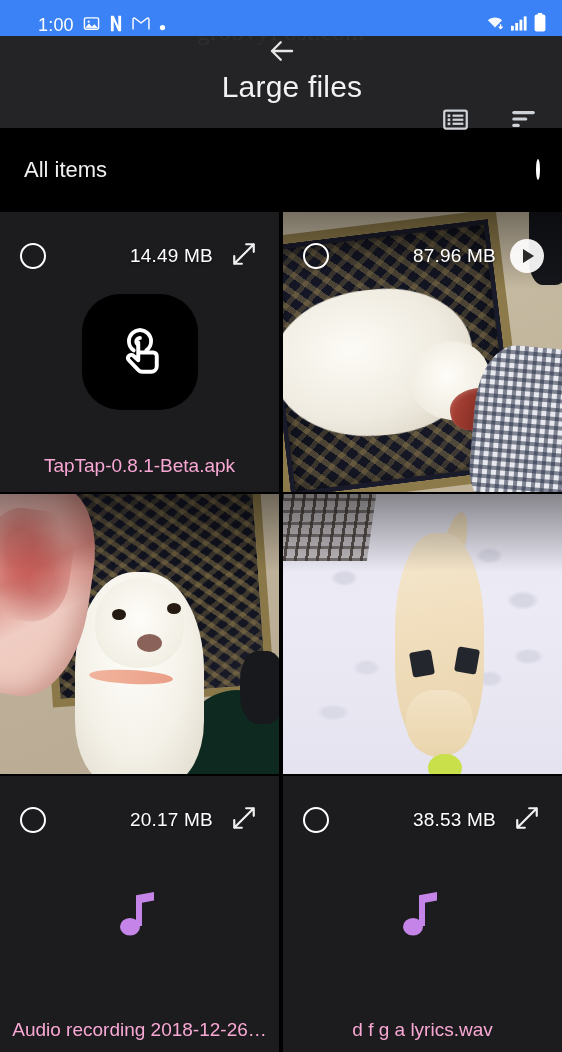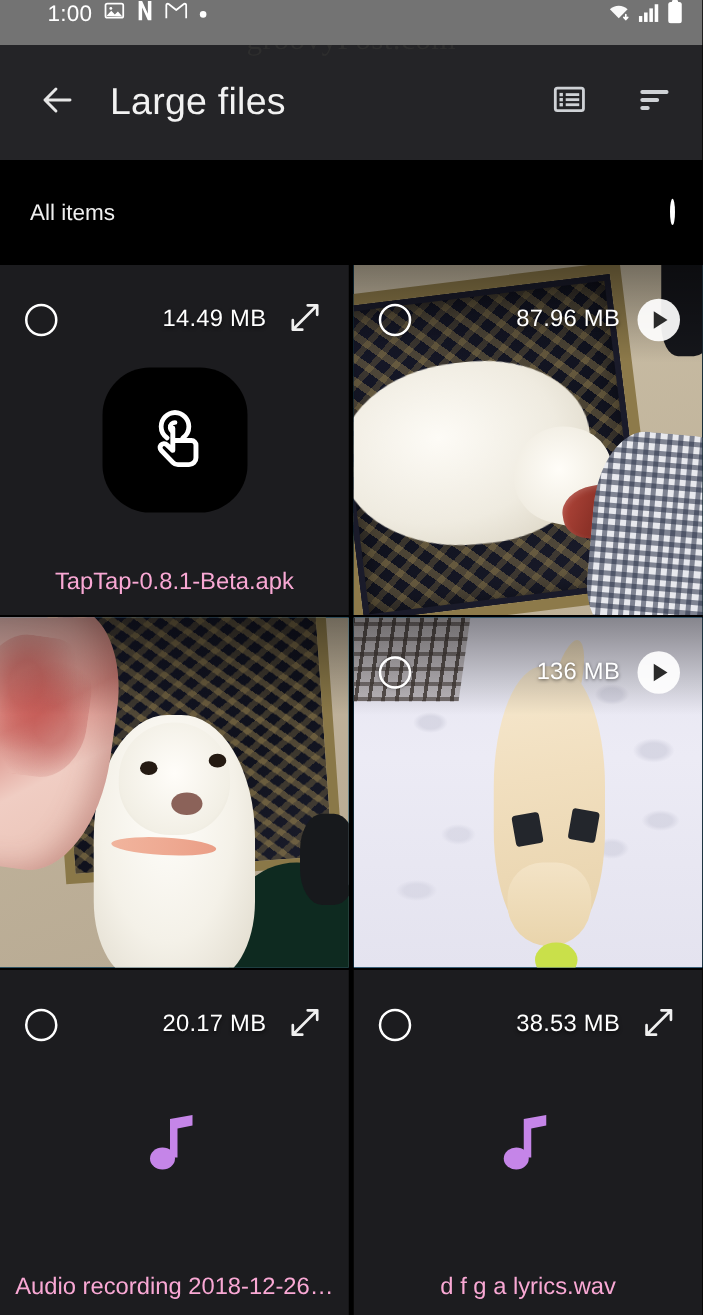--- a/index.html
+++ b/index.html
@@ -8,22 +8,22 @@
     background: #000;
     font-family: "Liberation Sans", sans-serif;
     overflow: hidden;
   }
   .phone { position: relative; width: 562px; height: 1052px; background: #0d0d0d; }
 
   
   .statusbar {
     position: relative;
     height: 36px;
-    background: #737373;
-    display: flex; align-items: flex-start;
+    background: #3b82f6;
+    display: flex; align-items: flex-end;
     padding: 0 16px 0 38px;
     color: #fff;
     z-index: 5;
   }
   .sb-left { display: flex; align-items: center; gap: 9px; }
   .sb-time { font-size: 18px; letter-spacing: .2px; font-weight: 400; color:#fff; }
   .sb-right { margin-left: auto; display: flex; align-items: center; gap: 6px; }
   .ico { display: block; }
 
   
@@ -40,38 +40,39 @@
   }
 
   
   .appbar {
     position: relative;
     height: 92px;
     background: #242427;
     display: flex; align-items: center;
     padding: 0 22px 0 24px;
     z-index: 3;
+    flex-direction: column;
   }
   .back-btn { width: 44px; height: 44px; display:flex; align-items:center; justify-content:center; cursor:pointer; }
   .appbar-title {
     font-size: 30px; color: #f2f2f2; font-weight: 400;
     margin-left: 20px; letter-spacing: .2px;
   }
   .appbar-actions { margin-left:auto; display:flex; align-items:center; gap: 34px; }
   .appbar-icon { width: 34px; height: 34px; display:flex; align-items:center; justify-content:center; cursor:pointer; }
 
   
   .allitems {
     height: 84px;
     background: #000;
     display:flex; align-items:center;
     padding: 0 22px 0 24px;
     position: relative; z-index: 2;
   }
-  .allitems-label { font-size: 18px; color:#efefef; }
+  .allitems-label { font-size: 22px; color:#efefef; }
   .allitems-check { margin-left:auto; }
   .radio {
     width: 26px; height: 26px;
     border: 2.5px solid #ffffff;
     border-radius: 50%;
     background: transparent;
     cursor: pointer;
     flex: 0 0 auto;
   }
   .radio.on-image { border-color:#fff; box-shadow: 0 0 2px rgba(0,0,0,.55); }
@@ -452,29 +453,20 @@
       <div class="thumb t-snow">
         <div class="t-swing"></div>
         <div class="t-tail"></div>
         <div class="t-snowdog"></div>
         <div class="t-snout"></div>
         <div class="t-harness1"></div>
         <div class="t-harness2"></div>
         <div class="t-ball"></div>
       </div>
       <div class="topbar-grad"></div>
-      <div class="cell-top">
-        <span class="radio on-image"></span>
-        <span class="cell-size">136 MB</span>
-        <span class="cell-action">
-          <span class="play-btn">
-              <span class="play-tri"></span>
-            </span>
-        </span>
-      </div>
     </div>
 
     <div class="cell">
       <div class="cell-top">
         <span class="radio"></span>
         <span class="cell-size">20.17 MB</span>
         <span class="cell-action">
           <span>
             <svg width="26" height="26" viewBox="0 0 24 24">
               <path d="M14 3h7v7M21 3L3 21M10 21H3v-7" fill="none" stroke="#f0f0f0" stroke-width="2" stroke-linecap="round" stroke-linejoin="round"></path>

